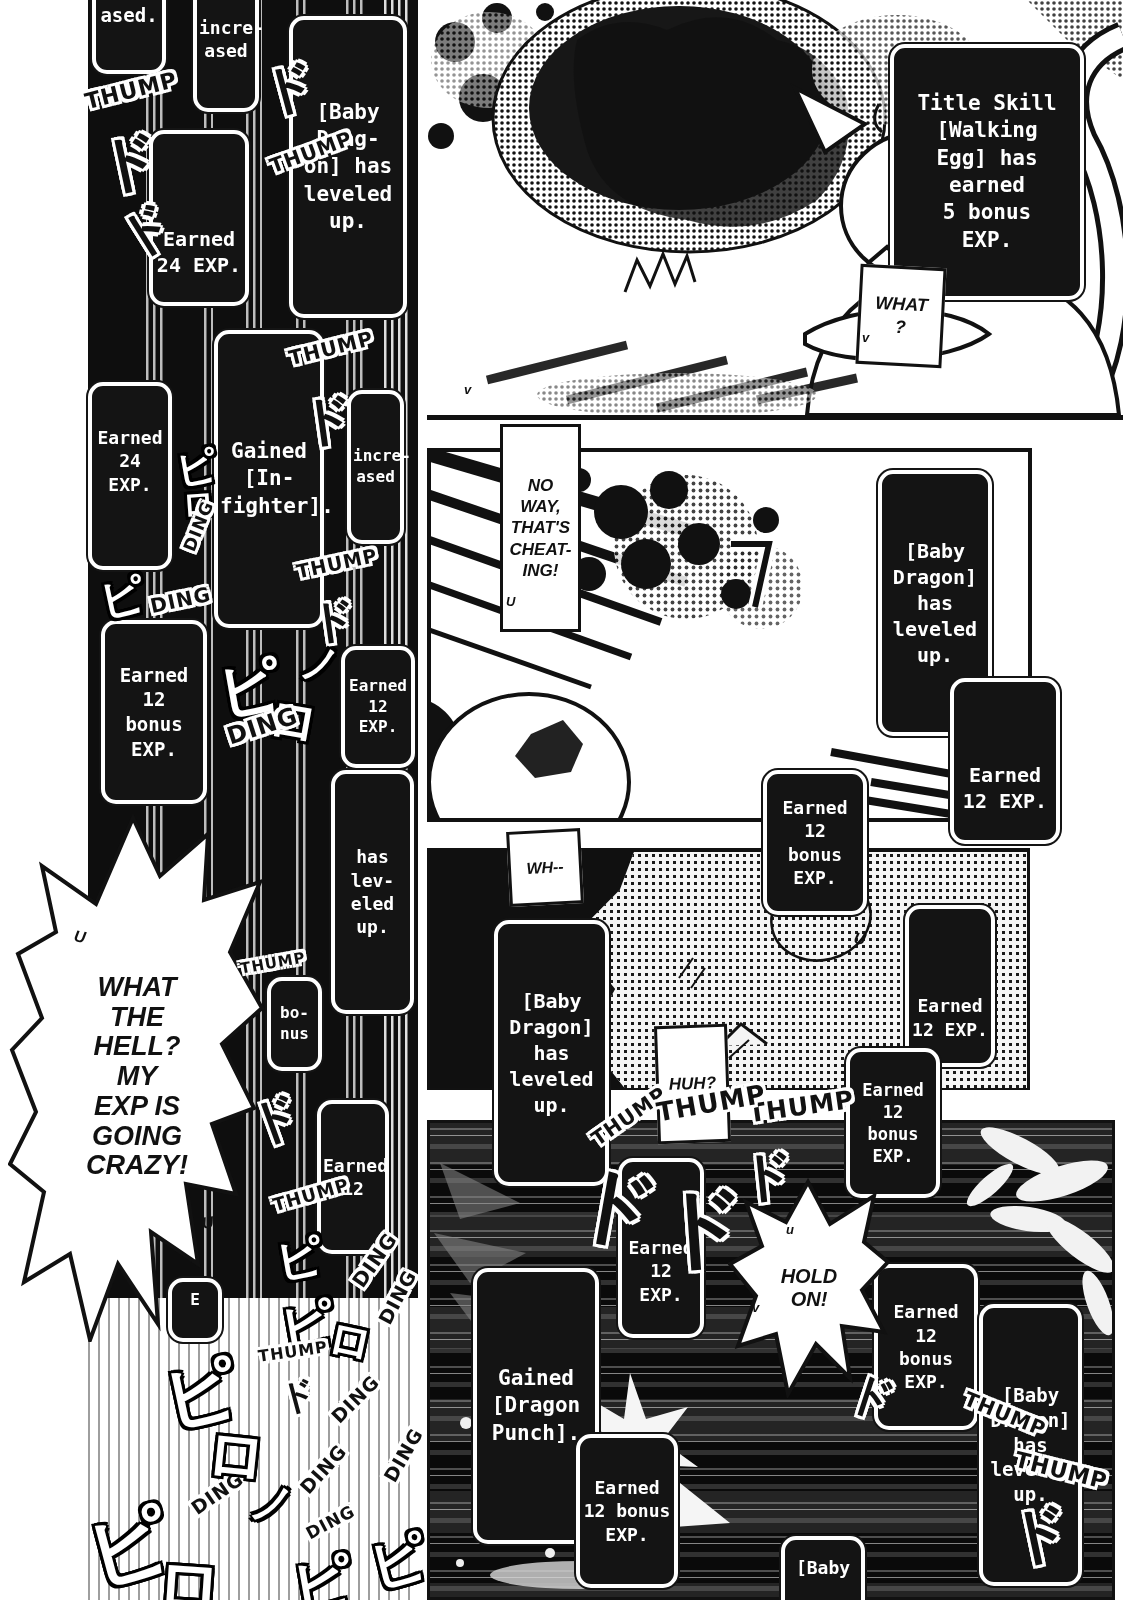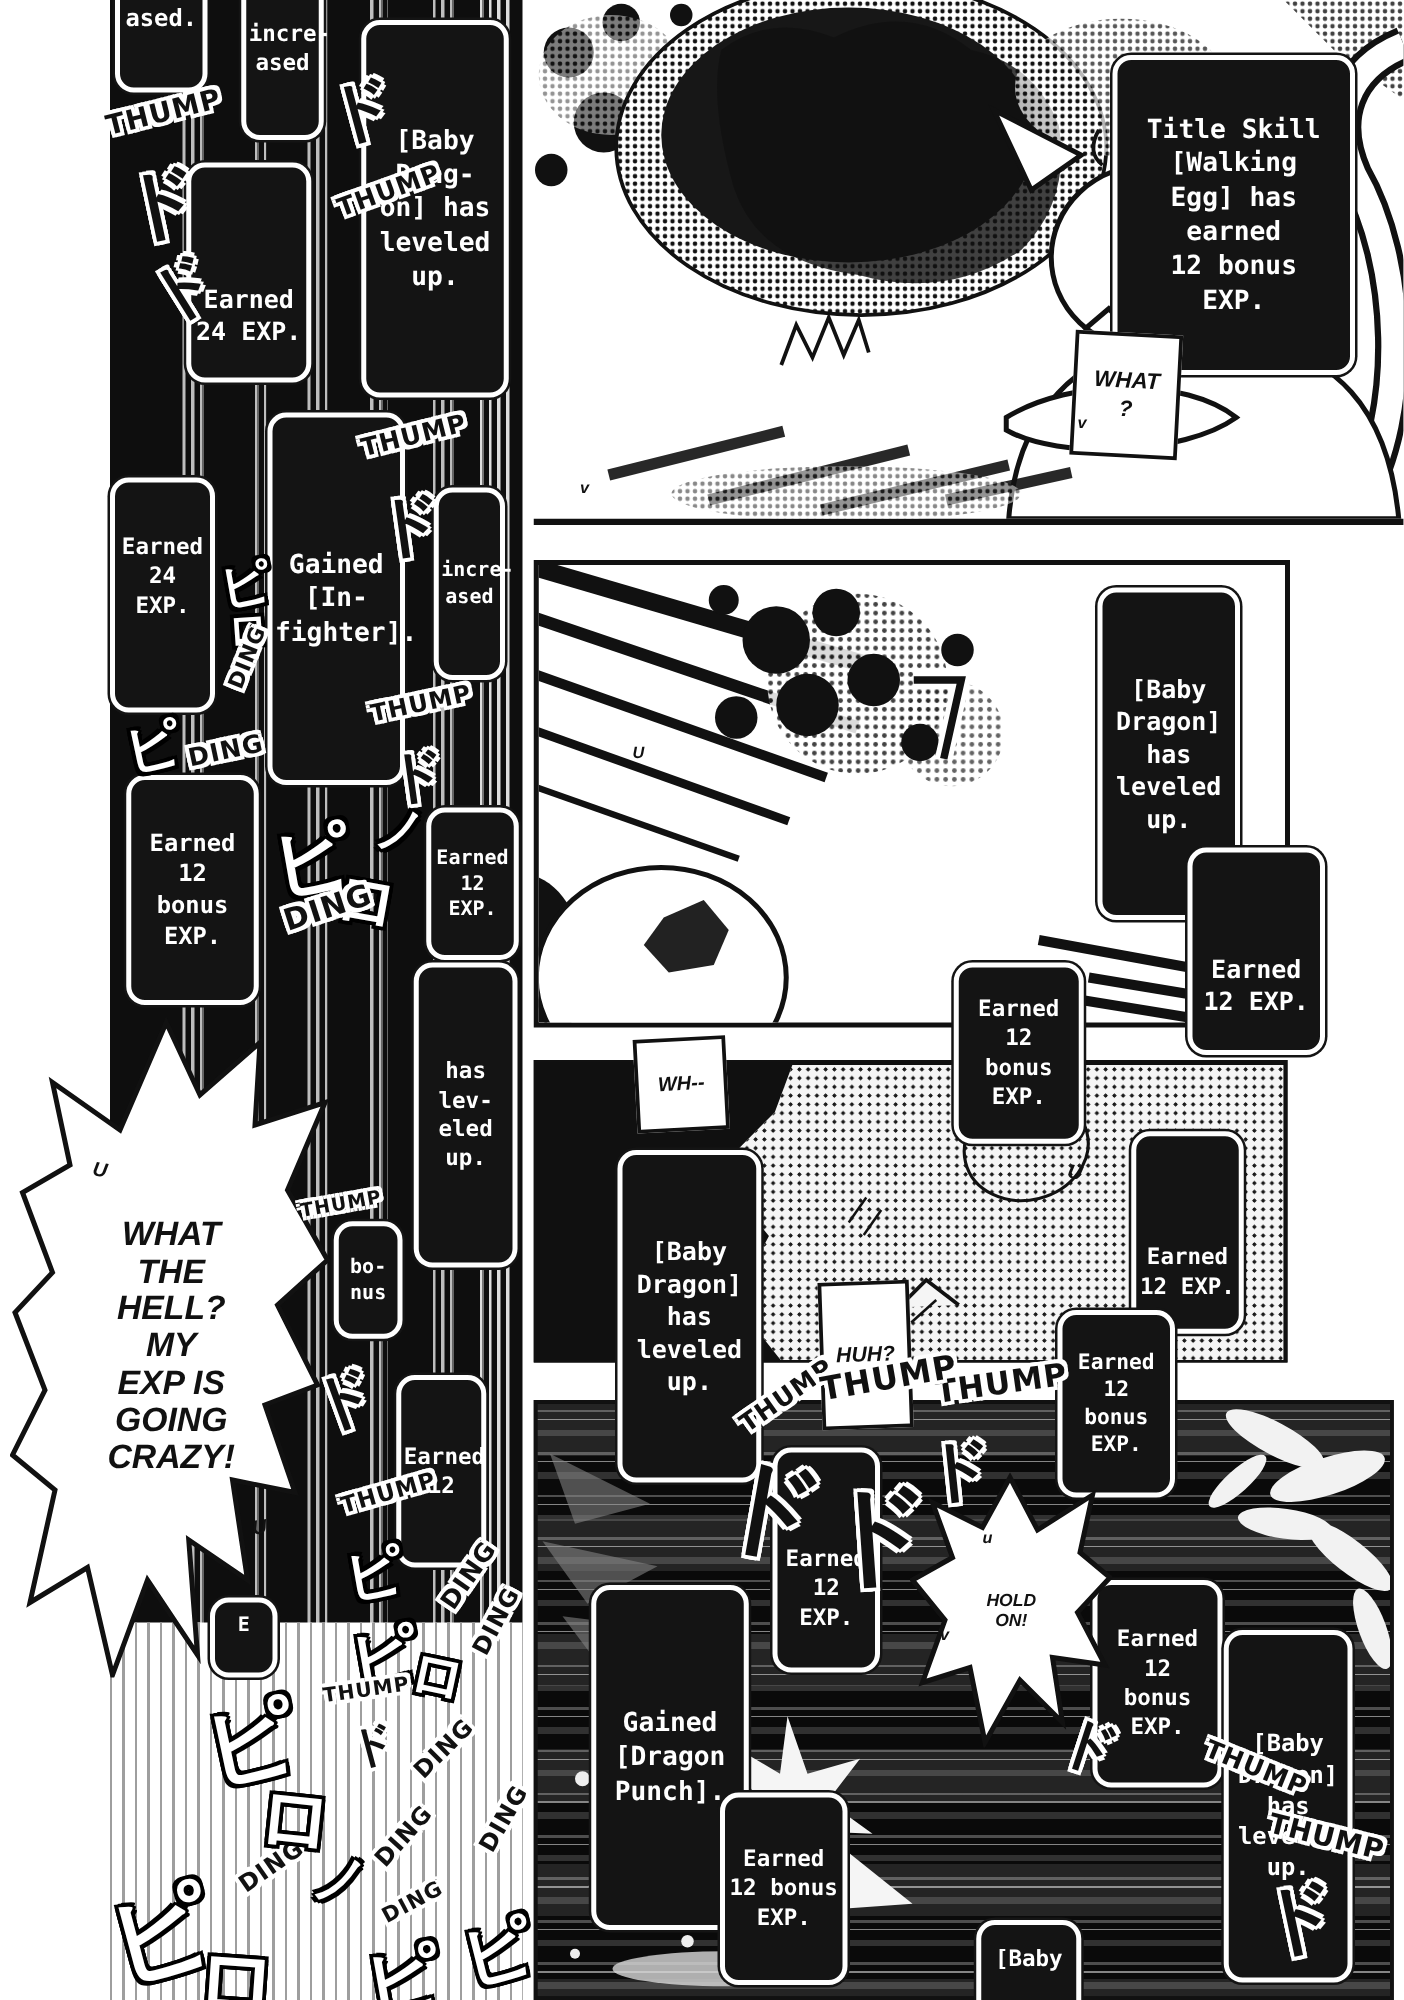--- a/index.html
+++ b/index.html
@@ -209,20 +209,27 @@
       <ellipse cx="150" cy="452" rx="90" ry="14" fill="#d8d8d8" opacity=".8"></ellipse>
     </svg>
   </div>
 
 
   <div class="bubble" style="left:858px;top:266px;width:86px;height:100px;font-size:18px;line-height:1.3;transform:rotate(3deg);">
     <span>WHAT
 ?</span>
   </div>
 
+  <div class="bubble" style="left:500px;top:424px;width:81px;height:208px;font-size:17px;line-height:1.25;">
+    <span>NO
+WAY,
+THAT'S
+CHEAT-
+ING!</span>
+  </div>
 
   <div class="bubble" style="left:508px;top:830px;width:74px;height:75px;font-size:16px;transform:rotate(-3deg);">
     <span>WH--</span>
   </div>
 
   <div class="bubble" style="left:656px;top:1025px;width:73px;height:118px;font-size:17px;transform:rotate(-2deg);">
     <span>HUH?</span>
   </div>
 
   <div class="spiky" style="left:8px;top:812px;width:258px;height:530px;">
@@ -235,21 +242,21 @@
 MY
 EXP IS
 GOING
 CRAZY!</div>
   </div>
 
   <div class="spiky" style="left:728px;top:1178px;width:162px;height:220px;">
     <svg width="162" height="220" viewBox="0 0 162 220">
       <polygon points="80,4 102,46 146,18 136,64 160,84 134,112 156,154 114,148 122,200 88,166 60,216 48,156 10,168 28,118 2,86 34,68 18,24 58,44" fill="#fff" stroke="#111" stroke-width="4"></polygon>
     </svg>
-    <div class="spiky-text" style="font-size:14px;line-height:1.15;">HOLD
+    <div class="spiky-text" style="font-size:20px;line-height:1.15;">HOLD
 ON!</div>
   </div>
 
 <div class="sb" style="left: 92px; top: -44px; width: 74px; height: 118px; font-size: 19px;">ased.</div>
     <div class="sb" style="left: 193px; top: -34px; width: 66px; height: 146px; font-size: 18px;">incre-
 ased</div>
     <div class="sb" style="left: 289px; top: 16px; width: 118px; height: 302px; font-size: 21px;">[Baby
 Drag-
 on] has
 leveled
@@ -275,21 +282,21 @@
 up.</div>
     <div class="sb" style="left: 267px; top: 977px; width: 55px; height: 94px; font-size: 16px;">bo-
 nus</div>
     <div class="sb" style="left: 317px; top: 1100px; width: 72px; height: 154px; font-size: 18px;">Earned
 12</div>
     <div class="sb" style="left: 168px; top: 1278px; width: 54px; height: 64px; font-size: 16px; justify-content: flex-start; padding: 8px 2px 2px;">E</div>
     <div class="sb" style="left: 890px; top: 44px; width: 194px; height: 256px; font-size: 21px;">Title Skill
 [Walking
 Egg] has
 earned
-12 bonus
+5 bonus
 EXP.</div>
     <div class="sb" style="left: 878px; top: 470px; width: 114px; height: 266px; font-size: 20px;">[Baby
 Dragon]
 has
 leveled
 up.</div>
     <div class="sb" style="left: 950px; top: 678px; width: 110px; height: 166px; font-size: 20px; justify-content: flex-end; padding: 2px 2px 26px;">Earned
 12 EXP.</div>
     <div class="sb" style="left: 763px; top: 770px; width: 104px; height: 145px; font-size: 18px;">Earned
 12

